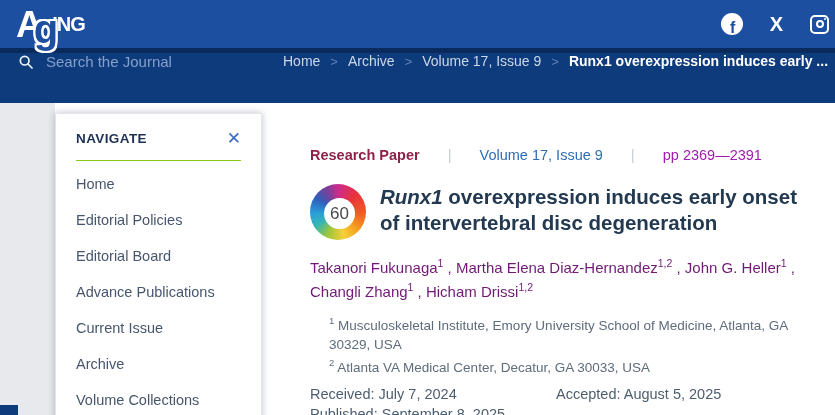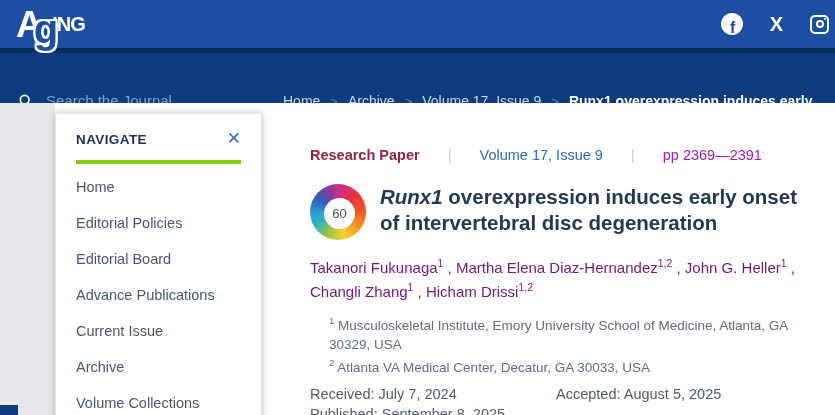--- a/index.html
+++ b/index.html
@@ -23,61 +23,61 @@
   .x-icon { color:#fff; font-weight:900; font-size:20px; cursor:pointer; line-height:1; }
   .ig-icon { width:19px; height:19px; border:2.2px solid #fff; border-radius:5px; position:relative;
              cursor:pointer; margin-right:-4px; }
   .ig-lens { position:absolute; left:50%; top:50%; transform:translate(-50%,-50%);
              width:8px; height:8px; border:2px solid #fff; border-radius:50%; }
   .ig-dot { position:absolute; right:1px; top:1px; width:2.5px; height:2.5px; background:#fff; border-radius:50%; }
 
   .header-divider { height:5px; background:#092a5c; }
 
   
-  .navbar { height:56px; background:#0e3b7c; display:flex; align-items:flex-end; }
+  .navbar { height:56px; background:#0e3b7c; display:flex; align-items:flex-start; }
   .search-box { width:283px; display:flex; align-items:center; gap:12px; padding-left:18px; flex:none; }
   .search-box svg { flex:none; }
   .search-input { background:transparent; border:none; outline:none; color:#dfe8f5;
                   font-size:15px; width:180px; font-family:"Liberation Sans", sans-serif; }
   .search-input::placeholder { color:#84a0cb; opacity:1; }
   .breadcrumb { display:flex; align-items:center; gap:10px; font-size:14px; white-space:nowrap; overflow:hidden; }
   .bc-item { color:#ccd8e9; cursor:pointer; }
   .bc-sep { color:#5f82bb; font-size:13px; }
   .bc-current { color:#fff; font-weight:bold; }
 
   
   .page { position:absolute; top:103px; left:0; width:835px; height:312px; background:#fff; }
   .left-gutter { position:absolute; left:0; top:0; width:55px; height:312px; background:#e8e9ec; }
 
   
   .sidebar { position:absolute; left:55px; top:10px; width:207px; height:310px; background:#fff;
              box-shadow:0 0 7px rgba(20,40,80,.28); border:1px solid #e2e5ea; padding:16px 20px 0 20px; }
-  .side-head { display:flex; align-items:flex-end; justify-content:space-between; padding-bottom:13px;
-               border-bottom:4px solid #84cc16; }
+  .side-head { display:flex; align-items:center; justify-content:space-between; padding-bottom:13px;
+               border-bottom:1px solid #84cc16; }
   .side-title { font-size:13.5px; font-weight:bold; color:#1c2f55; letter-spacing:.4px; }
   .side-close { color:#3a6cc8; font-size:17px; cursor:pointer; line-height:1; }
   .side-item { font-size:14.5px; color:#47566e; padding:14.5px 0 0 0; height:36px; cursor:pointer; }
 
   
   .article { position:absolute; left:310px; top:0; width:510px; }
   .meta-row { margin-top:43px; display:flex; align-items:center; gap:28px; font-size:14.5px; }
   .type-label { color:#8f2347; font-weight:bold; cursor:pointer; }
   .meta-pipe { color:#c8cdd5; font-size:15px; }
   .issue-label { color:#2e6cb4; cursor:pointer; }
   .pages-label { color:#a21caf; }
 
   .title-row { margin-top:21px; display:flex; align-items:flex-start; }
   .altmetric { width:56px; height:56px; border-radius:50%; flex:none; position:relative; cursor:pointer;
                margin-right:14px;
                background:conic-gradient(from 0deg,
                  #cb2b8e, #e8333c 13%, #ef5c23 26%, #f5a623 38%, #f7d038 46%,
                  #9bc53d 57%, #35b6b4 66%, #2a9fd8 74%, #2f5fbb 84%, #7d3f98 93%, #cb2b8e 100%); }
   .alt-center { position:absolute; left:50%; top:50%; transform:translate(-45%,-45%); width:31px; height:31px;
                 background:#fff; border-radius:50%; display:flex; align-items:center; justify-content:center;
-                font-size:13px; color:#4a4a4a; }
+                font-size:17px; color:#4a4a4a; }
   .title-text { font-size:20.5px; font-weight:bold; color:#223950; line-height:1.27; max-width:442px; }
   .title-italic { font-style:italic; }
 
   .authors { margin-top:15px; font-size:15px; color:#701a75; line-height:1.55; max-width:505px; }
   .authors sup { font-size:10.5px; }
 
   .affils { margin-top:10px; margin-left:19px; font-size:13.5px; color:#5e6c7c; line-height:1.5; max-width:490px; }
   .affils sup { font-size:9.5px; }
 
   .dates { margin-top:9px; display:grid; grid-template-columns:246px auto; row-gap:4px;

